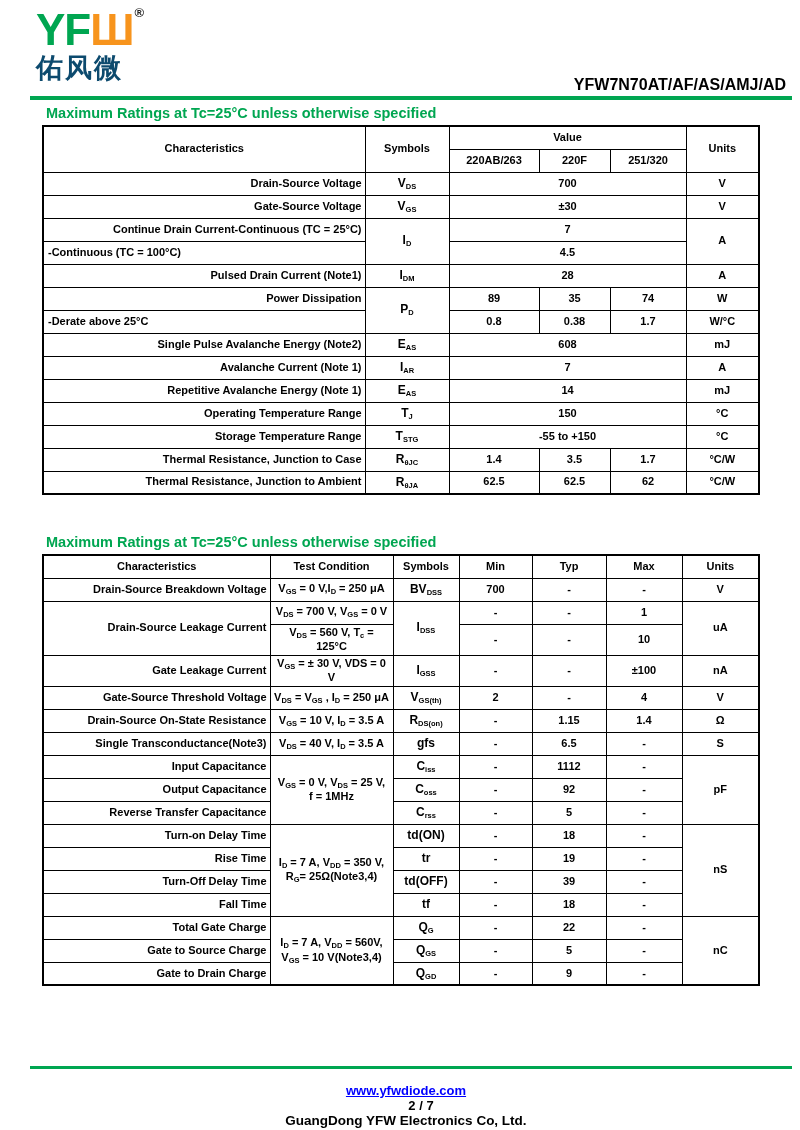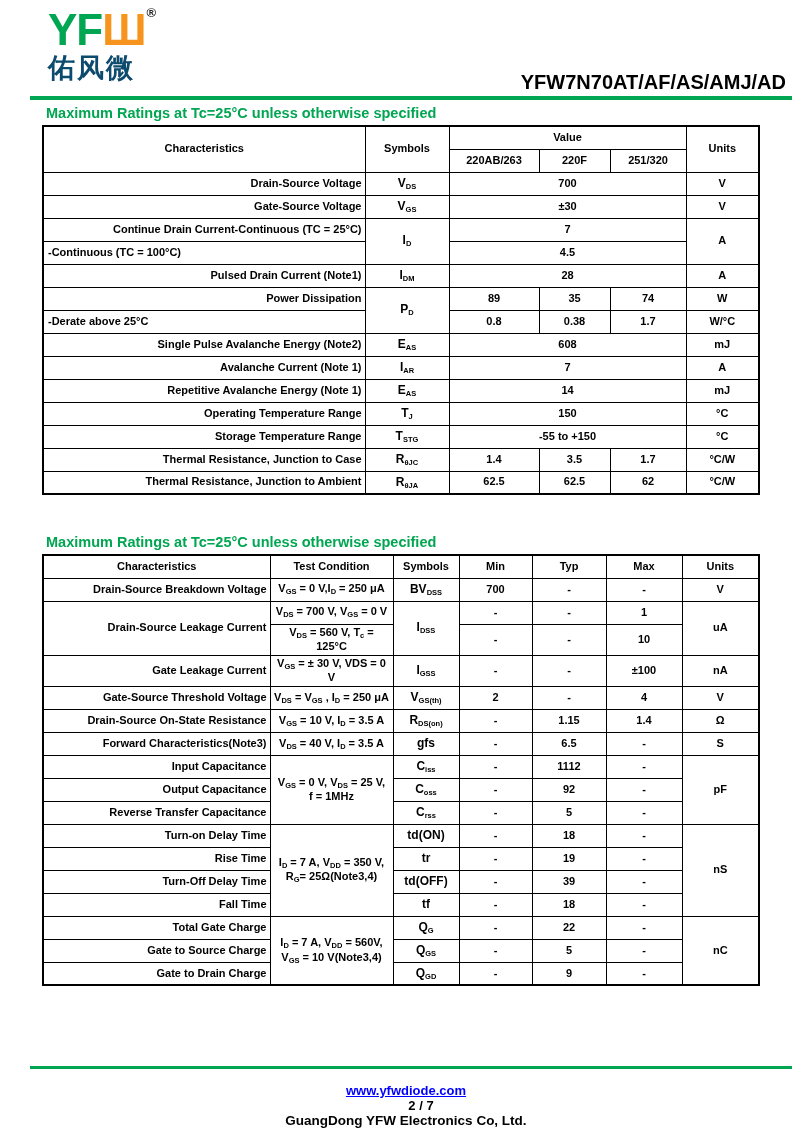--- a/index.html
+++ b/index.html
@@ -4,27 +4,27 @@
 <style>
   :root { --green:#00A651; --orange:#F7941D; --link:#0000FF; }
   * { box-sizing:border-box; }
   html,body { margin:0; padding:0; background:#ffffff; }
   .page {
     position:relative; width:800px; height:1130px; background:#fff;
     font-family:"Liberation Sans", sans-serif; color:#000; overflow:hidden;
   }
   
   .header { position:relative; height:96px; }
-  .logo { position:absolute; left:48px; top:6px; }
+  .logo { position:absolute; left:36px; top:6px; }
   .logo-en { font-size:44px; font-weight:bold; line-height:1.0; letter-spacing:-1px; }
   .lg-green { color:var(--green); }
   .lg-orange { color:var(--orange); }
   .reg-mark { font-size:13px; font-weight:bold; color:#222; vertical-align:28px; margin-left:1px; }
   .logo-cn { font-size:27px; font-weight:bold; color:#0c4a6e; letter-spacing:2px; margin-top:-2px; }
-  .part-title { position:absolute; right:14px; bottom:2px; font-size:20px; font-weight:bold; letter-spacing:0px; }
+  .part-title { position:absolute; right:14px; bottom:2px; font-size:16px; font-weight:bold; letter-spacing:0px; }
   .rule { height:4px; background:var(--green); margin:0 8px 0 30px; }
   .rule.footer-rule { height:3px; }
   
   .sec { color:var(--green); font-size:14.5px; font-weight:bold; margin:4px 0 3px 46px; line-height:18px; }
   .sec.sec2 { margin-top:38px; }
   
   table { border-collapse:collapse; table-layout:fixed; margin-left:42px; width:716px; border:2px solid #000; }
   td, th {
     border:1.5px solid #000; font-size:11px; font-weight:bold; text-align:center;
     vertical-align:middle; padding:1px 3px; line-height:1.25; overflow:hidden;
@@ -244,21 +244,21 @@
       <tr>
         <td class="char">Drain-Source On-State Resistance</td>
         <td>V<sub>GS</sub> = 10 V, I<sub>D</sub> = 3.5 A</td>
         <td class="sym">R<sub>DS(on)</sub></td>
         <td>-</td>
         <td>1.15</td>
         <td>1.4</td>
         <td>Ω</td>
       </tr>
       <tr>
-        <td class="char">Forward Characteristics(Note3)</td>
+        <td class="char">Single Transconductance(Note3)</td>
         <td>V<sub>DS</sub> = 40 V, I<sub>D</sub> = 3.5 A</td>
         <td class="sym">gfs</td>
         <td>-</td>
         <td>6.5</td>
         <td>-</td>
         <td>S</td>
       </tr>
       <tr>
         <td class="char">Input Capacitance</td>
         <td rowspan="3">V<sub>GS</sub> = 0 V, V<sub>DS</sub> = 25 V,<br>f = 1MHz</td>

